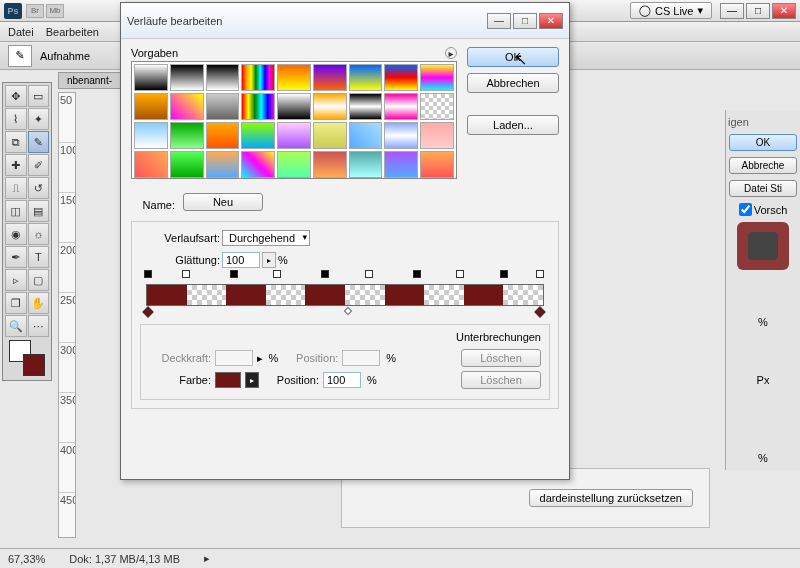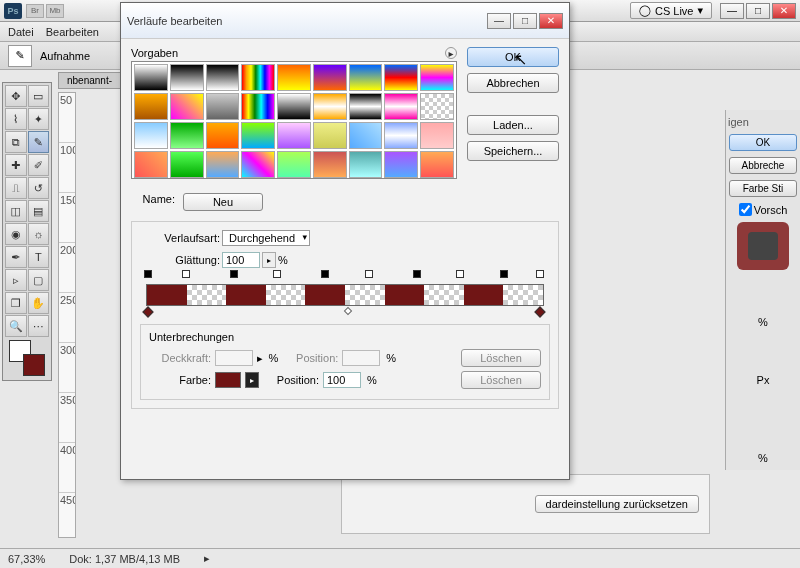--- a/index.html
+++ b/index.html
@@ -36,21 +36,21 @@
 .right-panel { position: absolute; top: 110px; right: 0; width: 75px; background: #e4e4e4; border-left: 1px solid #aaa; padding: 6px 2px; display: flex; flex-direction: column; gap: 6px; align-items: center; }
 .right-panel button { width: 68px; padding: 2px 0; font-size: 10px; border: 1px solid #888; background: linear-gradient(#fdfdfd,#e0e0e0); border-radius: 3px; white-space: nowrap; overflow: hidden; }
 .right-panel .check { font-size: 10px; display: flex; align-items: center; gap: 2px; }
 .right-panel .style-sw { width: 52px; height: 48px; background: #8e3939; border-radius: 6px; display: flex; align-items: center; justify-content: center; }
 .right-panel .style-sw div { width: 30px; height: 28px; background: #444; border-radius: 4px; }
 
 
 .status-bar { position: absolute; bottom: 0; left: 0; right: 0; height: 20px; background: #e8e8e8; border-top: 1px solid #aaa; display: flex; align-items: center; padding: 0 8px; gap: 24px; font-size: 10px; color: #333; }
 
 
-.lstyle-bot { position: absolute; bottom: 34px; left: 300px; right: 90px; height: 60px; background: #f2f2f2; border: 1px solid #bbb; display: flex; align-items: center; justify-content: flex-end; padding-right: 10px; margin-left: 41px; }
+.lstyle-bot { position: absolute; bottom: 40px; left: 300px; right: 90px; height: 60px; background: #f2f2f2; border: 1px solid #bbb; display: flex; align-items: center; justify-content: flex-end; padding-right: 16px; margin-left: 41px; }
 .lstyle-bot button { padding: 2px 10px; border: 1px solid #999; background: linear-gradient(#fff,#e5e5e5); border-radius: 3px; }
 
 
 .dialog { position: absolute; top: 2px; left: 120px; width: 450px; height: 478px; background: #f2f2f2; border: 1px solid #666; box-shadow: 2px 2px 6px rgba(0,0,0,.3); }
 .dlg-title { height: 36px; background: linear-gradient(#fff,#e4ecf7); border-bottom: 1px solid #ccc; display: flex; align-items: center; padding: 0 6px; color: #333; }
 .dlg-title .spacer { flex: 1; }
 .dlg-title .wbtn { width: 24px; height: 16px; margin-left: 2px; border: 1px solid #888; background: linear-gradient(#fafafa,#ddd); display: flex; align-items: center; justify-content: center; font-size: 10px; }
 .dlg-title .wbtn.close { background: linear-gradient(#f88,#c33); color: #fff; }
 
 .dlg-body { padding: 8px 10px; }
@@ -58,21 +58,21 @@
 .presets { flex: 1; }
 .presets-label { display: block; margin-bottom: 2px; display:flex; justify-content:space-between; align-items:center;}
 .presets-label .menu { font-size:10px; color:#333; border:1px solid #999; border-radius:50%; width:12px; height:12px; display:flex; align-items:center; justify-content:center;}
 .preset-grid { border: 1px solid #888; background: #fff; height: 118px; padding: 2px; display: grid; grid-template-columns: repeat(9, 1fr); grid-auto-rows: 27px; gap: 2px; overflow: hidden; }
 .preset-grid .sw { border: 1px solid #aaa; }
 .side-btns { width: 92px; display: flex; flex-direction: column; gap: 6px; }
 .side-btns button { padding: 3px 0; border: 1px solid #888; border-radius: 3px; background: linear-gradient(#fdfdfd,#e4e4e4); font-size: 11px; }
 .side-btns button.primary { background: linear-gradient(#e4f0ff,#b7d4f5); border-color: #5a8fc7; }
 .side-btns .gap { height: 10px; }
 
-.name-row { margin-top: 14px; display: flex; align-items: flex-start; gap: 8px; }
+.name-row { margin-top: 14px; display: flex; align-items: flex-end; gap: 8px; }
 .name-row label { width: 44px; text-align: right; }
 .name-row input { flex: 1; border: 1px solid #9bb; padding: 2px 4px; font-size: 11px; }
 .name-row button { width: 80px; padding: 2px 0; border: 1px solid #888; border-radius: 3px; background: linear-gradient(#fdfdfd,#e4e4e4); }
 
 .grad-group { margin-top: 10px; border: 1px solid #ccc; padding: 8px; }
 .row { display: flex; align-items: center; gap: 2px; margin-bottom: 6px; }
 .row label { width: 80px; text-align: right; }
 .row .select { border: 1px solid #999; padding: 1px 14px 1px 6px; background: #fff; position: relative; }
 .row .select:after { content: "▾"; position: absolute; right: 2px; top: 1px; font-size: 9px; }
 .row input.num { width: 38px; border: 1px solid #9bb; padding: 1px 3px; text-align: left; }
@@ -87,21 +87,21 @@
 .ostop, .cstop { position: absolute; width: 10px; height: 12px; }
 .ostop { top: -14px; }
 .cstop { bottom: -14px; }
 .ostop div { width: 8px; height: 8px; background: #000; border: 1px solid #333; }
 .ostop.tr div { background: #fff; }
 .cstop div { width: 8px; height: 8px; background: #701515; border: 1px solid #333; transform: rotate(45deg); }
 .diamond { position: absolute; bottom: -8px; left: 50%; width: 6px; height: 6px; border: 1px solid #666; transform: rotate(45deg); background:#fff;}
 
 
 .stops-group { border: 1px solid #ccc; padding: 6px 8px; margin-top: 6px; }
-.stops-group .hdr { margin-bottom: 6px; }
+.stops-group .hdr { margin-bottom: 6px; text-align: right; }
 .stops-row { display: flex; align-items: center; gap: 4px; margin-bottom: 4px; }
 .stops-row label { width: 62px; text-align: right; color: #888; }
 .stops-row.active label { color: #000; }
 .stops-row .num { width: 38px; border: 1px solid #bbb; padding: 1px 3px; background: #f5f5f5; color:#aaa; }
 .stops-row.active .num { background: #fff; color: #000; border-color: #9bb; }
 .stops-row .sel { background:#1a6bd8; color:#fff; }
 .stops-row .sw { width: 26px; height: 16px; border: 1px solid #666; background: #701515; }
 .stops-row .arrow { width: 14px; height: 16px; border: 1px solid #666; background: #222; color:#fff; display:flex; align-items:center; justify-content:center; font-size:8px;}
 .stops-row button { margin-left: auto; width: 80px; padding: 2px 0; border: 1px solid #999; border-radius: 3px; background: linear-gradient(#fdfdfd,#e4e4e4); color: #888; }
 .stops-row .pct { margin-left: 2px; }
@@ -177,21 +177,21 @@
   <div>350</div>
     <div>400</div>
     <div>450</div>
 
 </div>
 
 <div class="right-panel">
   <span style="align-self:flex-start;color:#555;">igen</span>
   <button style="background:linear-gradient(#e4f0ff,#b7d4f5);border-color:#5a8fc7;">OK</button>
   <button>Abbreche</button>
-  <button>Farbe Sti</button>
+  <button>Datei Sti</button>
   <div class="check">
       <input type="checkbox" checked="" style=""> 
       <span>Vorsch</span>
     </div>
   <div class="style-sw">
       <div></div>
     </div>
   <span style="margin-top:40px;">%</span>
   <span style="margin-top:40px;">Px</span>
   <span style="margin-top:60px;">%</span>
@@ -259,21 +259,20 @@
             <div class="sw" style="background: linear-gradient(rgb(85, 170, 170), rgb(170, 255, 255));"></div>
             <div class="sw" style="background: linear-gradient(rgb(170, 85, 255), rgb(85, 170, 255));"></div>
             <div class="sw" style="background: linear-gradient(rgb(255, 170, 85), rgb(255, 85, 85));"></div>
           </div>
       </div>
       <div class="side-btns">
         <button class="primary">OK</button>
         <button>Abbrechen</button>
         <div class="gap"></div>
         <button>Laden...</button>
-        <button>Speichern...</button>
       </div>
     </div>
 
     <div class="name-row">
       <label>Name:</label>
       <button>Neu</button>
     </div>
 
     <div class="grad-group">
       <div class="row">

